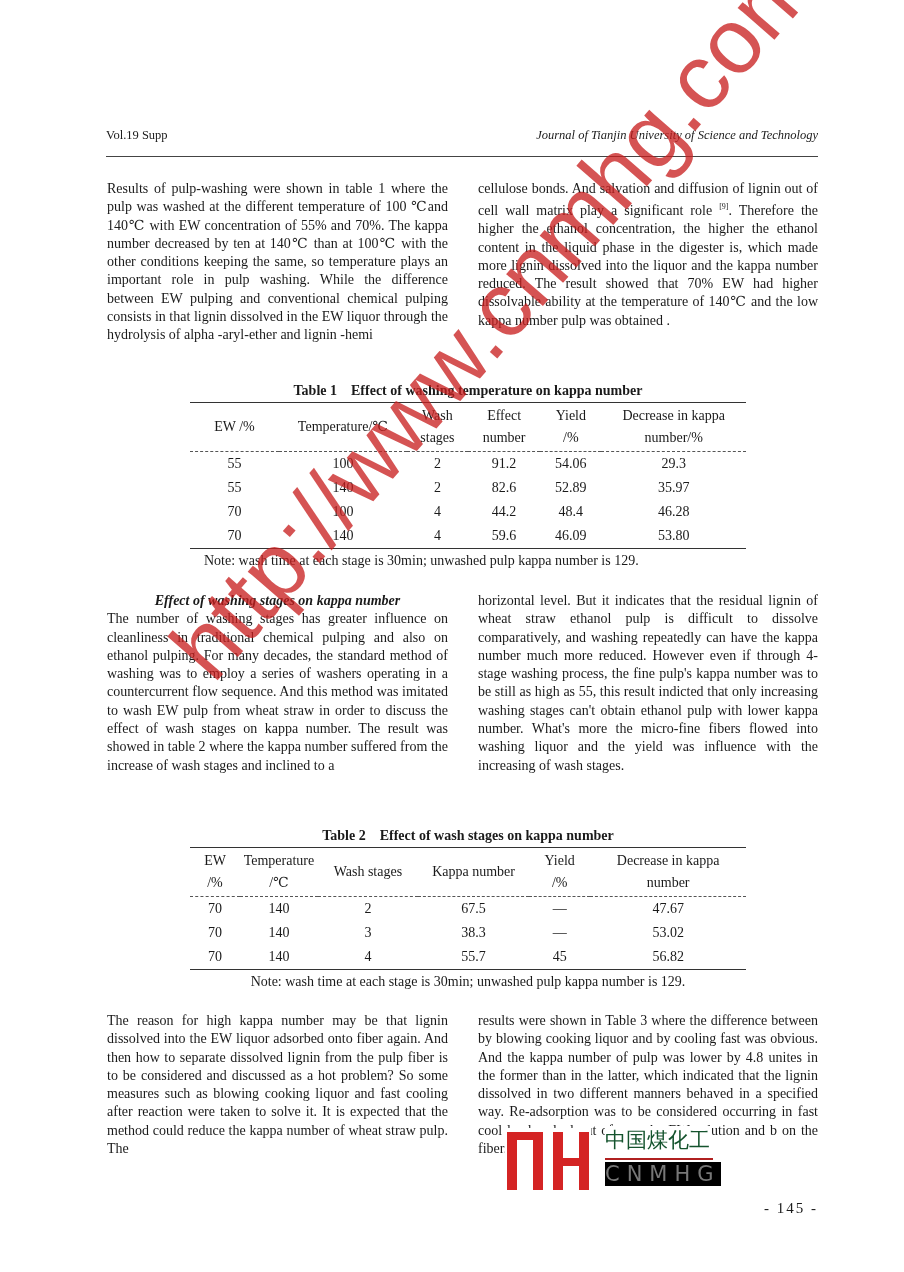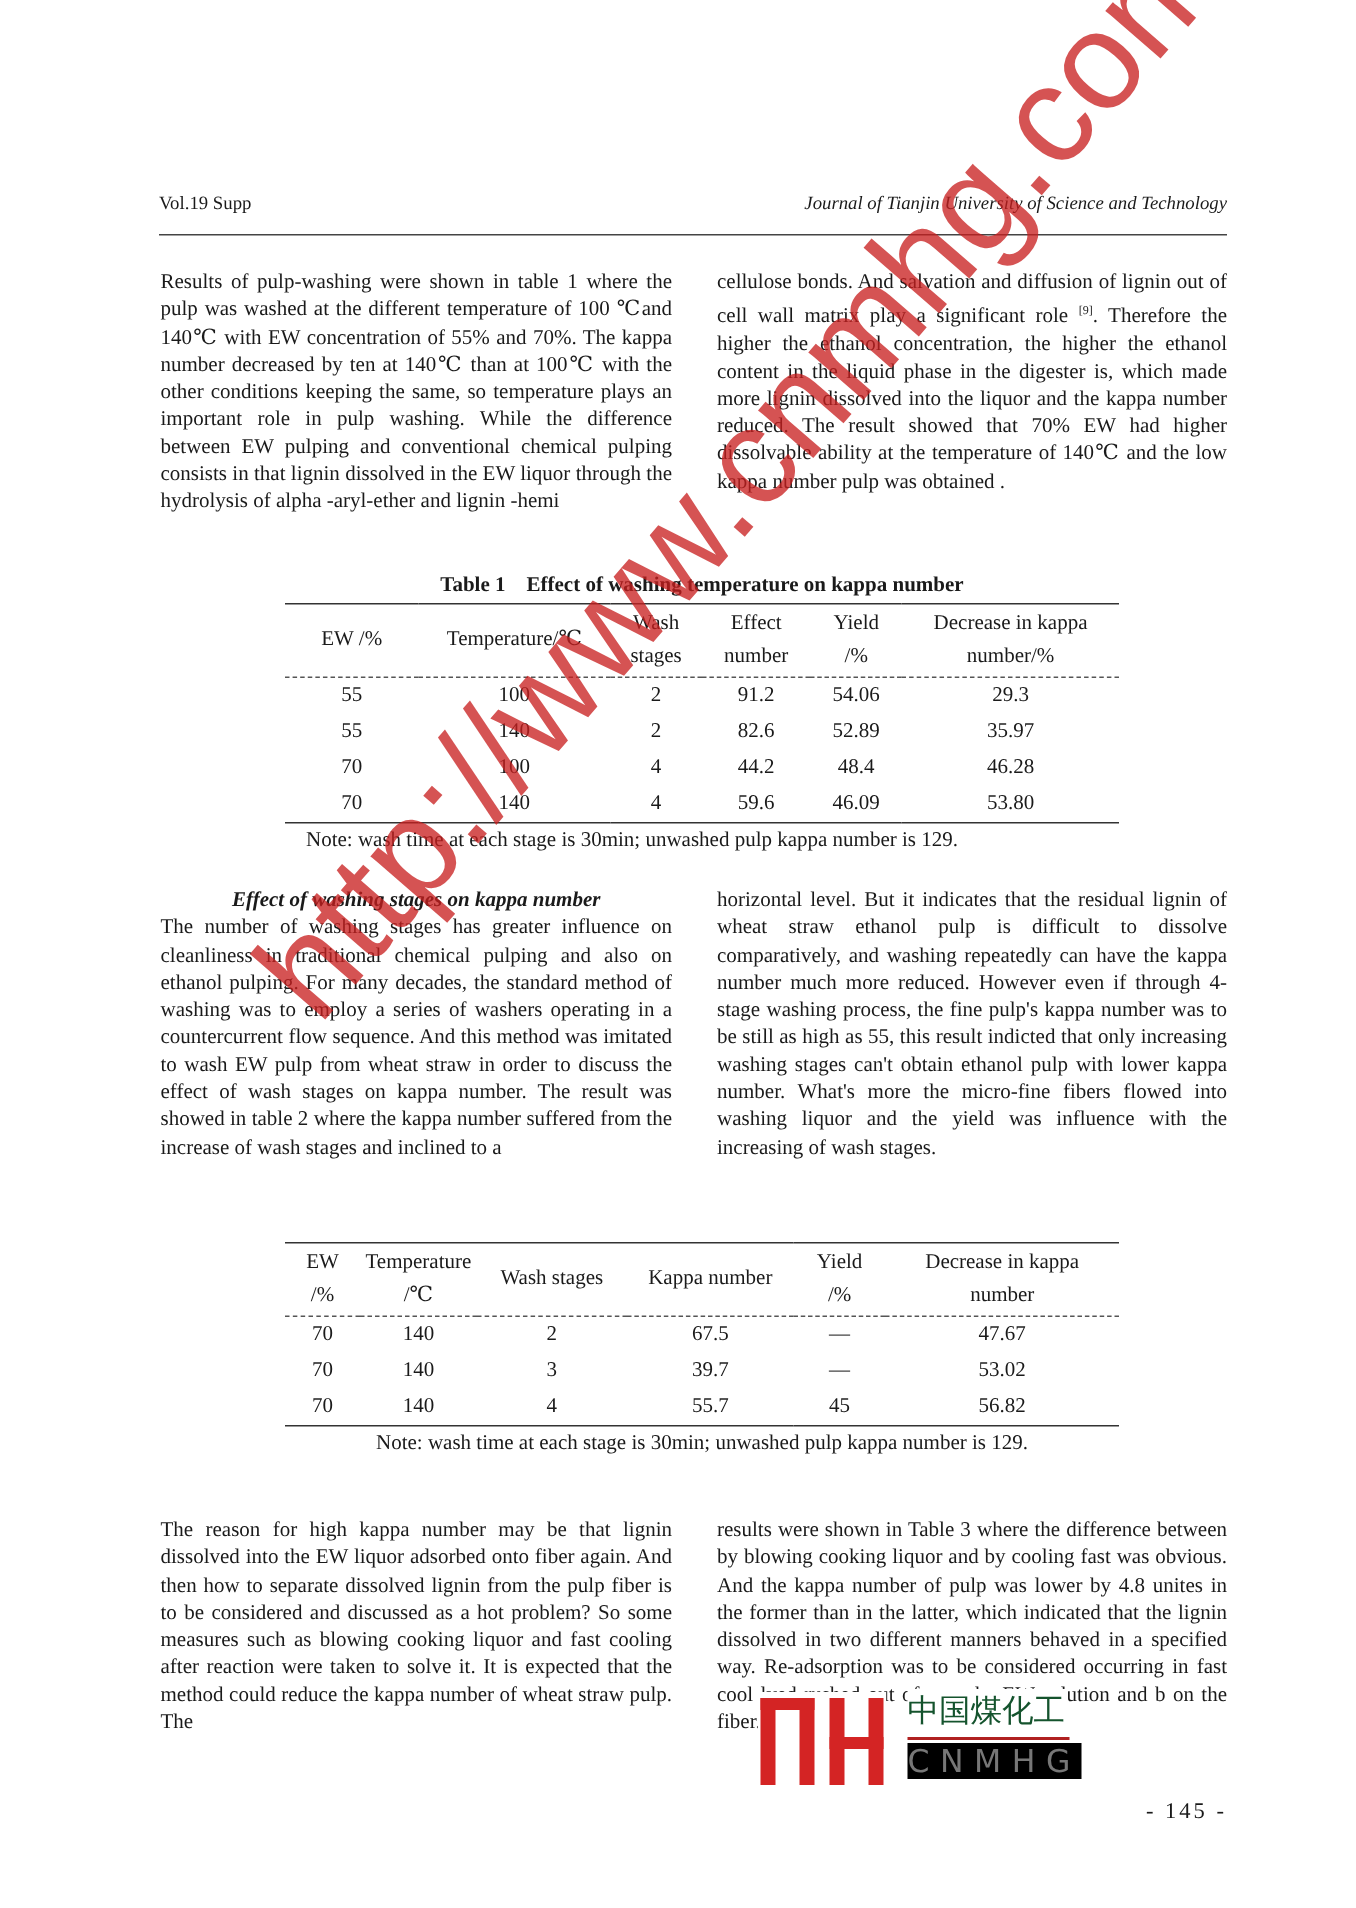--- a/index.html
+++ b/index.html
@@ -109,20 +109,23 @@
 
 <div class="col col-left" style="top:592px;">
   <p class="heading">Effect of washing stages on kappa number</p>
   <p>The number of washing stages has greater influence on cleanliness in traditional chemical pulping and also on ethanol pulping.  For many decades,  the standard method of washing was to employ a series of washers operating in a countercurrent flow sequence. And this method was imitated to wash EW pulp from wheat straw in order to discuss the effect of wash stages on kappa number.  The result was showed in table 2 where the kappa number suffered from the increase of wash stages and inclined to a</p>
 </div>
 <div class="col col-right" style="top:592px;">
   <p>horizontal level.  But it indicates that the residual lignin of wheat straw ethanol pulp is difficult to dissolve comparatively,  and washing repeatedly can have the kappa number much more reduced.  However even if through 4-stage washing process, the fine pulp's kappa number was to be still as high as 55,  this result indicted that only increasing washing stages can't obtain ethanol pulp with lower kappa number.  What's more the micro-fine fibers flowed into washing liquor and the yield was influence with the increasing of wash stages.</p>
 </div>
 
 <div class="table-block" style="top:828px;">
+  <div class="table-caption">
+    <span>Table 2</span><b>Effect of wash stages on kappa number</b>
+  </div>
   <table>
     <thead>
       <tr class="top last">
         <th style="width:9%"><span>EW</span><br><span>/%</span></th>
         <th style="width:14%"><span>Temperature</span><br><span>/℃</span></th>
         <th style="width:18%"><span>Wash stages</span></th>
         <th style="width:20%"><span>Kappa number</span></th>
         <th style="width:11%"><span>Yield</span><br><span>/%</span></th>
         <th style="width:28%"><span>Decrease in kappa</span><br><span>number</span></th>
       </tr>
@@ -133,21 +136,21 @@
           <td>140</td>
           <td>2</td>
           <td>67.5</td>
           <td>—</td>
           <td>47.67</td>
       </tr>
       <tr>
         <td>70</td>
           <td>140</td>
           <td>3</td>
-          <td>39.7</td>
+          <td>38.3</td>
           <td>—</td>
           <td>53.02</td>
       </tr>
       <tr>
         <td>70</td>
           <td>140</td>
           <td>4</td>
           <td>55.7</td>
           <td>45</td>
           <td>56.82</td>

